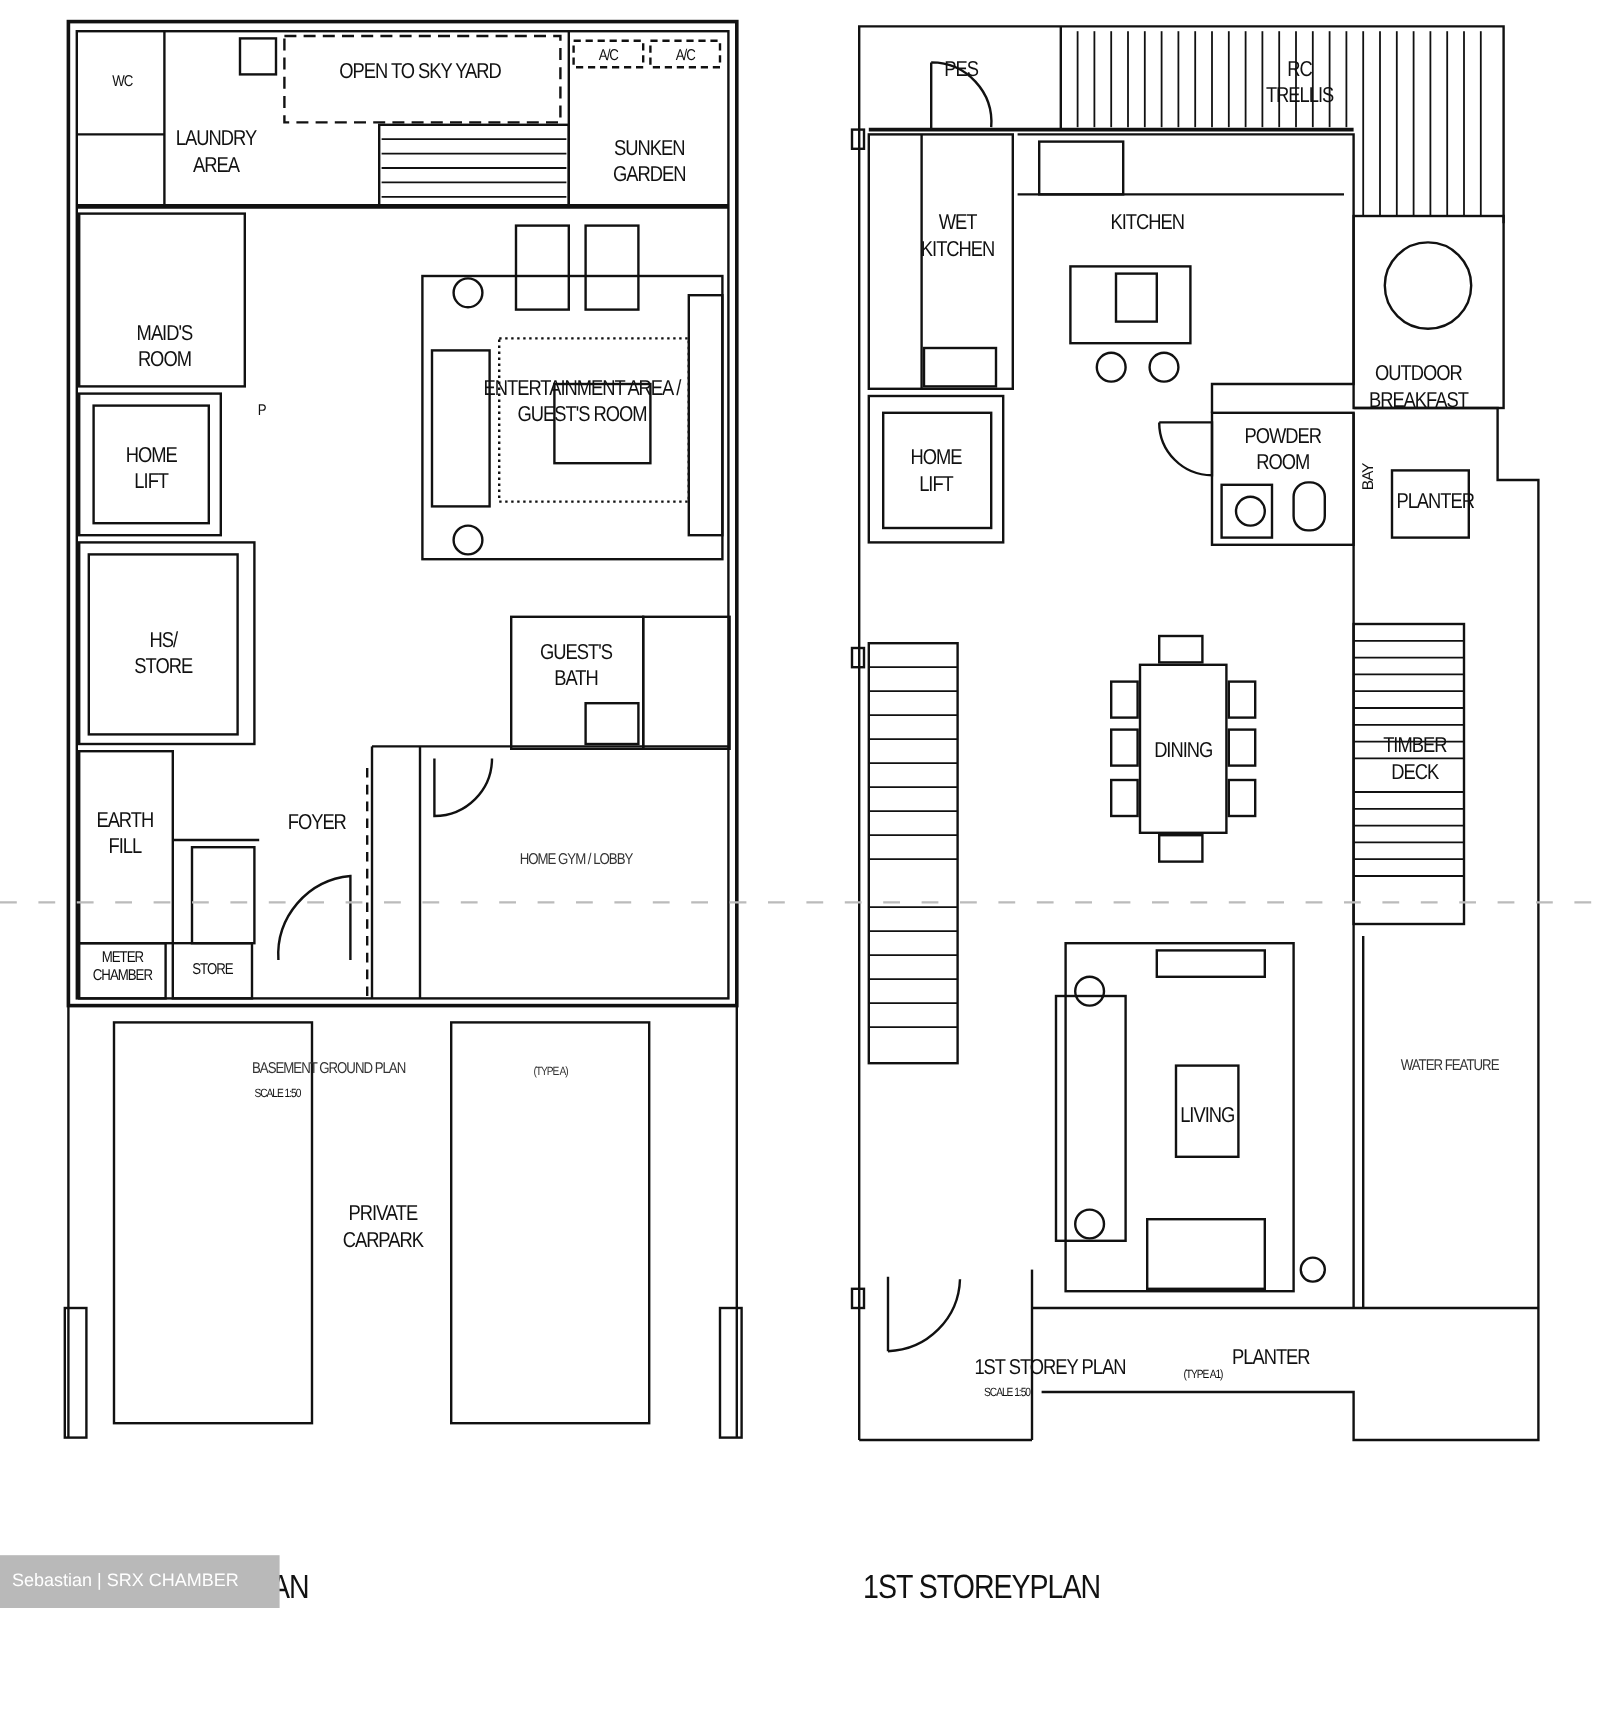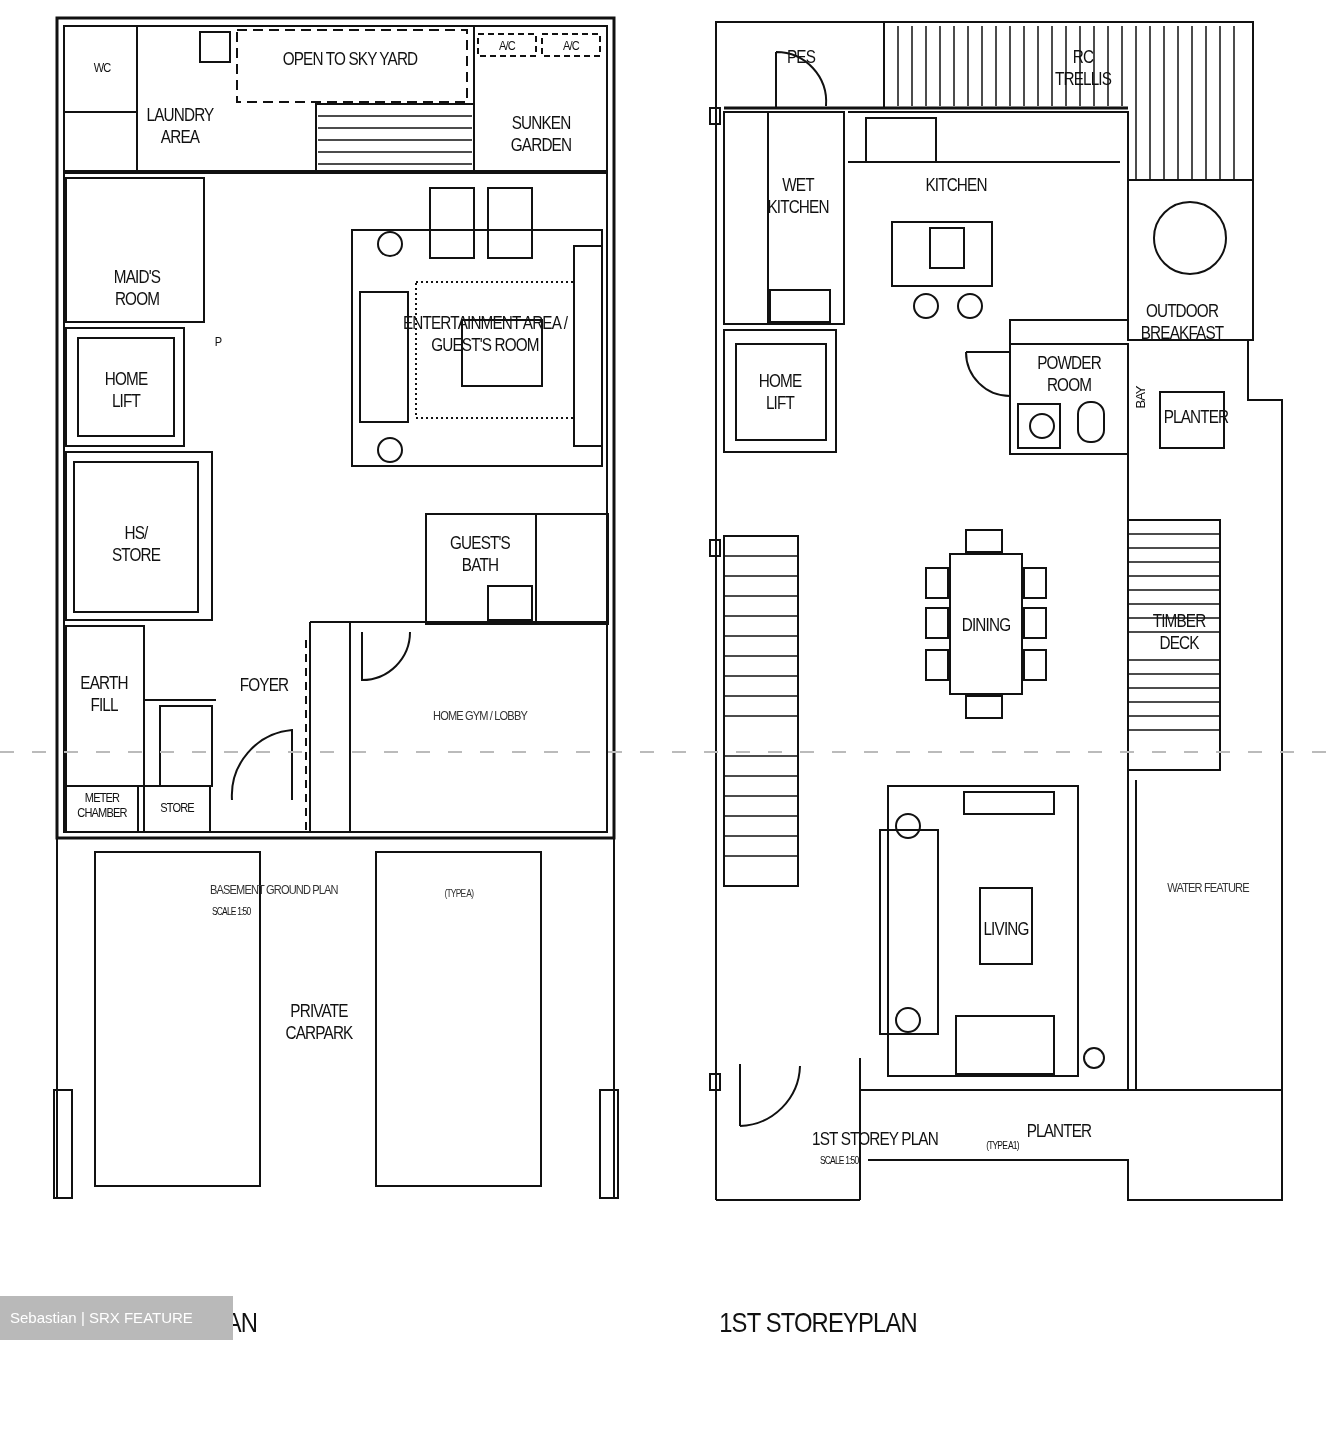--- a/index.html
+++ b/index.html
@@ -257,13 +257,13 @@
 <div class="lbl" style="left:1134px;top:610px;width:90px">TIMBER
 DECK</div>
 <div class="lbl small blur" style="left:1140px;top:880px;width:136px">WATER FEATURE</div>
 <div class="lbl" style="left:966px;top:918px;width:80px">LIVING</div>
 <div class="lbl" style="left:1014px;top:1120px;width:90px">PLANTER</div>
 <div class="lbl" style="left:812px;top:1128px;width:170px;text-align:left;transform-origin:left">1ST STOREY PLAN</div>
 <div class="lbl tiny" style="left:982px;top:1140px;width:56px;text-align:left">(TYPE A1)</div>
 <div class="lbl tiny" style="left:820px;top:1155px;width:70px;text-align:left;transform-origin:left">SCALE 1:50</div>
 <div class="lbl title" style="left:700px;top:1308px;width:236px">1ST STOREYPLAN</div>
 
-<div class="wm">Sebastian | SRX FEATURE</div>
+<div class="wm">Sebastian | SRX CHAMBER</div>
 
 </body></html>

